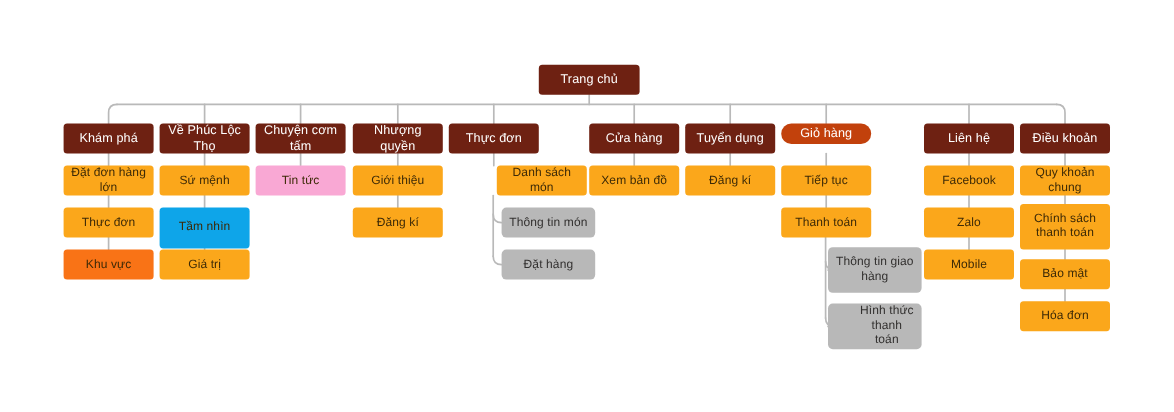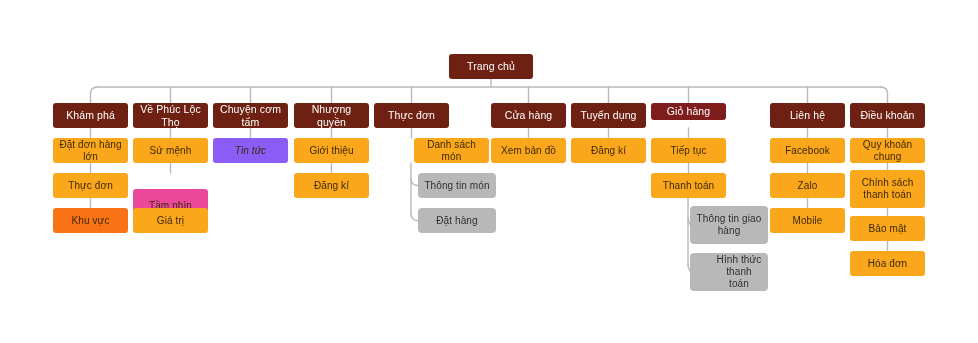--- a/index.html
+++ b/index.html
@@ -123,30 +123,30 @@
     </div>
     <div class="node child" style="left: 53px; top: 208px; width: 75px; height: 25px; background: #f97316;">
       <span class="lbl">Khu vực</span>
     </div>
     <div class="node section" style="left: 133px; top: 103px; width: 75px; height: 25px; background: rgb(110, 33, 18);">
       <span class="lbl">Về Phúc Lộc Thọ</span>
     </div>
     <div class="node child" style="left: 133px; top: 138px; width: 75px; height: 25px; background: rgb(251, 167, 27);">
       <span class="lbl">Sứ mệnh</span>
     </div>
-    <div class="node child" style="left: 133px; top: 173px; width: 75px; height: 34px; background: #ec4899; margin-top: 16px;">
+    <div class="node child" style="left: 133px; top: 173px; width: 75px; height: 34px; background: #0ea5e9;">
       <span class="lbl">Tầm nhìn</span>
     </div>
     <div class="node child" style="left: 133px; top: 208px; width: 75px; height: 25px; background: rgb(251, 167, 27); text-align: center;">
       <span class="lbl">Giá trị</span>
     </div>
     <div class="node section" style="left: 213px; top: 103px; width: 75px; height: 25px; background: rgb(110, 33, 18);">
       <span class="lbl">Chuyện cơm tấm</span>
     </div>
-    <div class="node child" style="left: 213px; top: 138px; width: 75px; height: 25px; background: #8b5cf6; font-style: italic;">
+    <div class="node child" style="left: 213px; top: 138px; width: 75px; height: 25px; background: #f9a8d4;">
       <span class="lbl">Tin tức</span>
     </div>
     <div class="node section" style="left: 294px; top: 103px; width: 75px; height: 25px; background: rgb(110, 33, 18);">
       <span class="lbl">Nhượng quyền</span>
     </div>
     <div class="node child" style="left: 294px; top: 138px; width: 75px; height: 25px; background: rgb(251, 167, 27);">
       <span class="lbl">Giới thiệu</span>
     </div>
     <div class="node child" style="left: 294px; top: 173px; width: 75px; height: 25px; background: rgb(251, 167, 27);">
       <span class="lbl">Đăng kí</span>
@@ -168,21 +168,21 @@
     </div>
     <div class="node child" style="left: 491px; top: 138px; width: 75px; height: 25px; background: rgb(251, 167, 27);">
       <span class="lbl">Xem bản đồ</span>
     </div>
     <div class="node section" style="left: 571px; top: 103px; width: 75px; height: 25px; background: rgb(110, 33, 18);">
       <span class="lbl">Tuyển dụng</span>
     </div>
     <div class="node child" style="left: 571px; top: 138px; width: 75px; height: 25px; background: rgb(251, 167, 27);">
       <span class="lbl">Đăng kí</span>
     </div>
-    <div class="node section" style="left: 651px; top: 103px; width: 75px; height: 17px; background: #7f1d1d;">
+    <div class="node section" style="left: 651px; top: 103px; width: 75px; height: 17px; background: #c2410c; border-radius: 11px;">
       <span class="lbl">Giỏ hàng</span>
     </div>
     <div class="node child" style="left: 651px; top: 138px; width: 75px; height: 25px; background: rgb(251, 167, 27);">
       <span class="lbl">Tiếp tục</span>
     </div>
     <div class="node child" style="left: 651px; top: 173px; width: 75px; height: 25px; background: rgb(251, 167, 27);">
       <span class="lbl">Thanh toán</span>
     </div>
     <div class="node sub" style="left: 690px; top: 206px; width: 78px; height: 38px; background: rgb(184, 184, 184);">
       <span class="lbl">Thông tin giao

